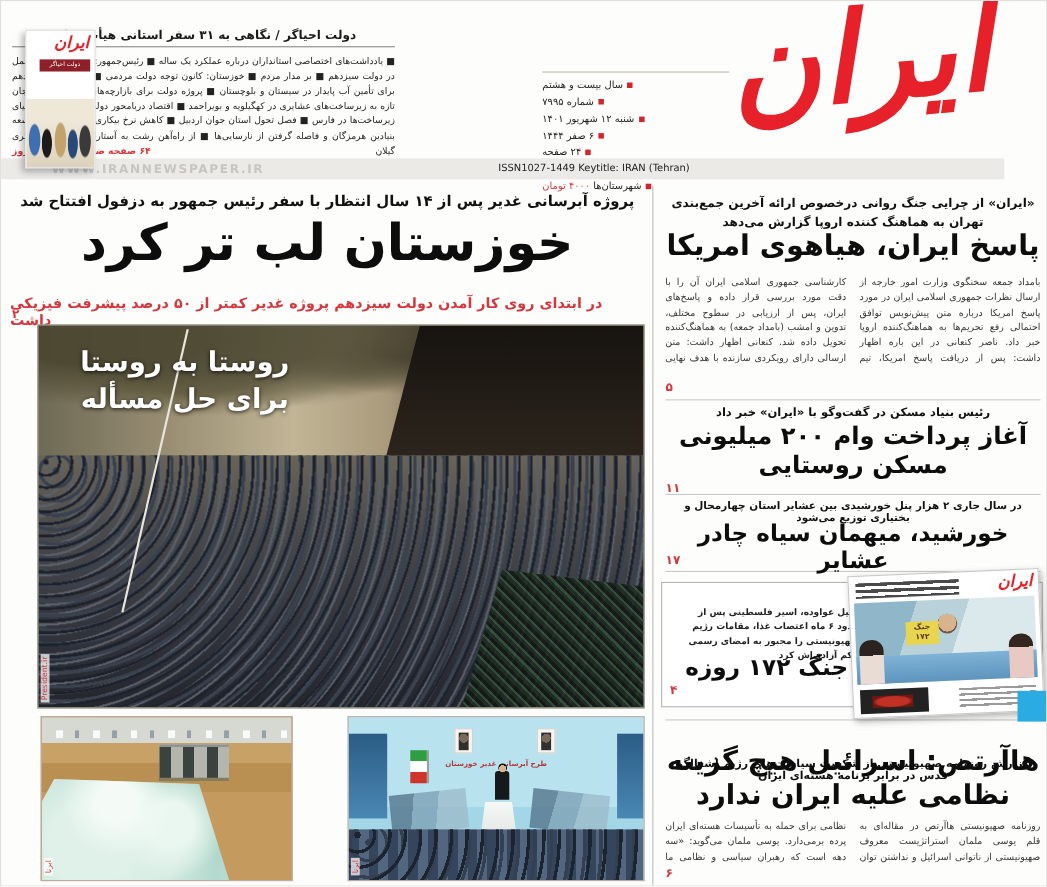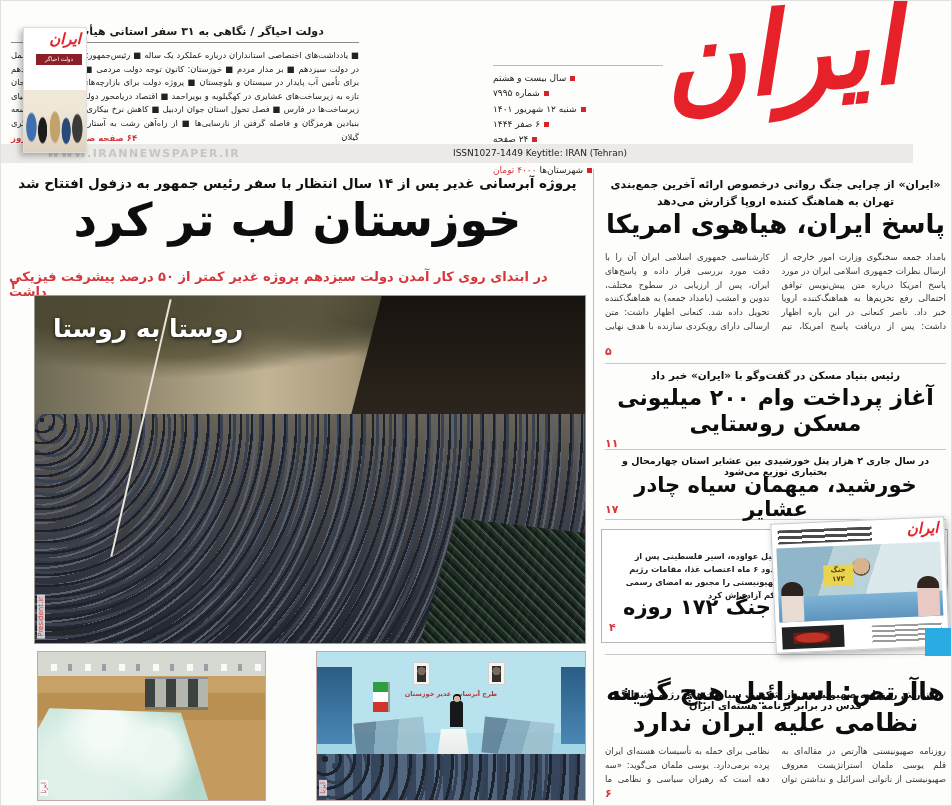--- a/index.html
+++ b/index.html
@@ -65,21 +65,21 @@
   .ph-crowd{position:absolute;top:34%;left:0;right:0;bottom:0;
       background:
         repeating-radial-gradient(circle at 7px 6px,#1d222c 0 2.5px,transparent 2.5px 11px),
         repeating-radial-gradient(circle at 16px 14px,#39404e 0 3px,transparent 3px 13px),
         repeating-radial-gradient(circle at 3px 18px,#5a606b 0 2px,transparent 2px 9px),
         linear-gradient(180deg,#6a6456 0%,#4a4a4c 30%,#31343c 70%,#23262d 100%);}
   .ph-carpet{position:absolute;right:0;bottom:0;width:30%;height:36%;opacity:.85;
       clip-path:polygon(22% 0,100% 12%,100% 100%,0 100%);
       background:repeating-linear-gradient(45deg,#1d2a1f 0 3px,#34503a 3px 5px,#101711 5px 8px);}
   .ph-rope{position:absolute;left:19%;top:0;width:2px;height:76%;background:#e9e5da;transform:rotate(13deg);}
-  .ph-overlay{position:absolute;top:16px;left:18px;width:230px;text-align:left;color:#fff;
+  .ph-overlay{position:absolute;top:16px;left:18px;width:230px;text-align:center;color:#fff;
       font-size:25px;font-weight:bold;line-height:1.35;text-shadow:0 1px 4px rgba(0,0,0,.8);}
   .vcredit{position:absolute;left:2px;bottom:4px;color:#d6373d;font-size:7px;direction:ltr;
       writing-mode:vertical-rl;transform:rotate(180deg);background:rgba(255,255,255,.75);padding:2px 0;}
 
   
   #canal-photo{left:36px;top:650px;width:227px;height:148px;border:1px solid #c2a9a5;overflow:hidden;background:#c49a5e;}
   .cn-base{position:absolute;inset:0;
       background:linear-gradient(180deg,#d6d8d2 0 16%,#c7a166 16% 28%,#b98f52 28% 46%,#c49a5e 46% 100%);}
   .cn-cars{position:absolute;top:12px;left:0;right:0;height:7px;opacity:.9;
       background:repeating-linear-gradient(90deg,transparent 0 13px,#fdfdfd 13px 19px,transparent 19px 30px,#8f9aa0 30px 34px);}
@@ -214,20 +214,21 @@
 
   <div id="main-photo" class="abs">
     <div class="ph-top"></div>
     <div class="ph-canopy"></div>
     <div class="ph-tent"></div>
     <div class="ph-crowd"></div>
     <div class="ph-carpet"></div>
     <div class="ph-rope"></div>
     <div class="ph-overlay">
       <div>روستا به روستا</div>
+      <div>برای حل مسأله</div>
     </div>
     <div class="vcredit">President.ir</div>
   </div>
 
   <div id="canal-photo" class="abs">
     <div class="cn-base"></div>
     <div class="cn-cars"></div>
     <div class="cn-gate"></div>
     <div class="cn-water"></div>
     <div class="vcredit">ایرنا</div>

